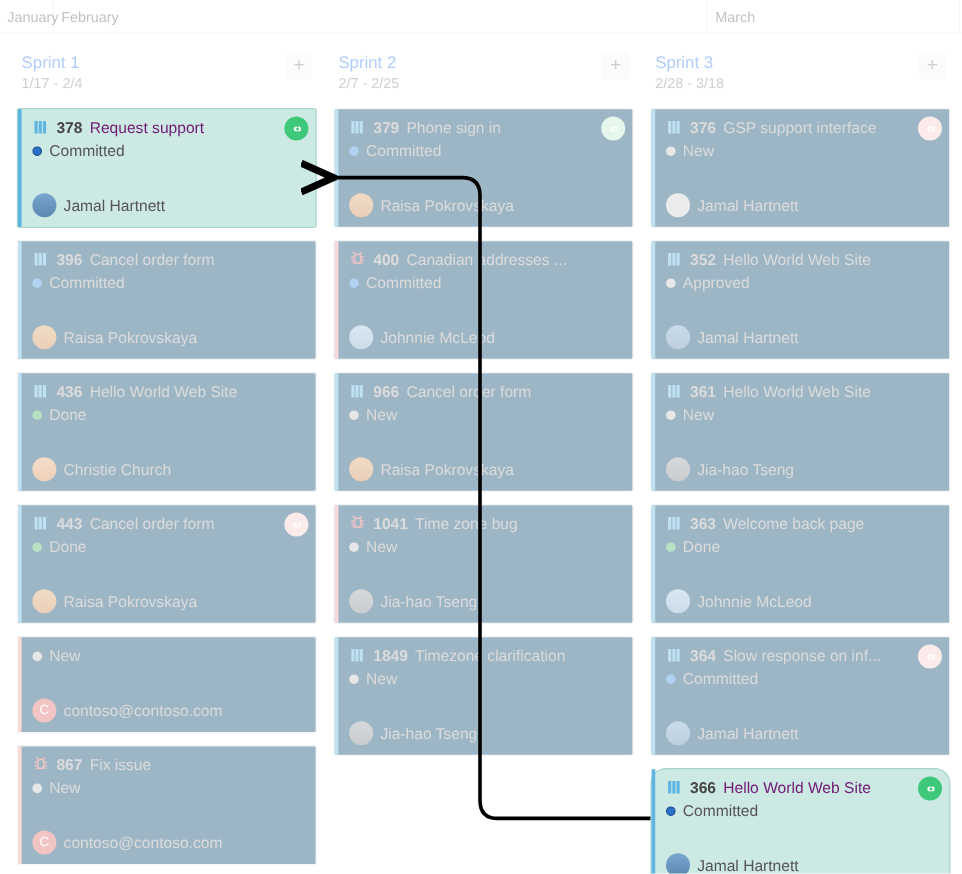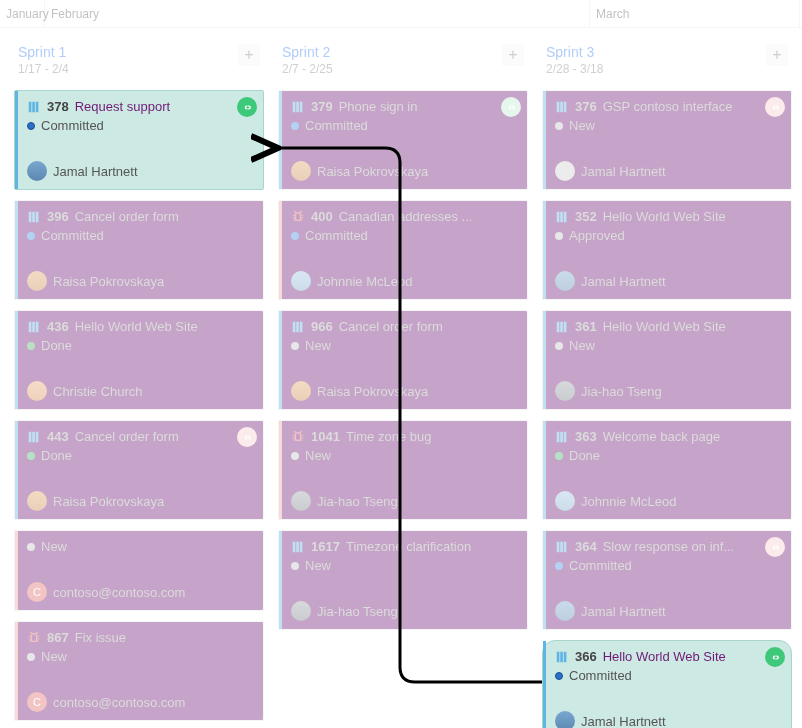--- a/index.html
+++ b/index.html
@@ -52,39 +52,39 @@
   .add-btn {
     width: 22px; height: 22px;
     background: #f4f4f4;
     color: #888;
     display: flex; align-items: center; justify-content: center;
     font-size: 16px; cursor: pointer;
     border-radius: 2px;
   }
   .card {
     position: relative;
-    background: #701a75;
+    background: #0c4a6e;
     border: 1px solid #e6e6e6;
     border-radius: 2px;
     margin-bottom: 10px;
     padding: 8px 10px 8px 12px;
   }
   .card.highlight {
     background: #cde9e4;
     border-color: #a7d5ce;
     z-index: 20;
   }
   .card .stripe {
     position: absolute;
     left: 0; top: 0; bottom: 0;
     width: 3px;
   }
   .stripe.blue { background: #5eb5e4; }
   .stripe.red  { background: #f2a0a0; }
-  .row1 { display: flex; align-items: flex-end; gap: 6px; margin-bottom: 4px;}
+  .row1 { display: flex; align-items: flex-start; gap: 6px; margin-bottom: 4px;}
   .type-icon {
     width: 14px; height: 14px;
     display: inline-flex; align-items: center; justify-content: center;
     font-size: 12px; line-height: 1;
   }
   .type-icon.backlog svg { fill: #5eb5e4; }
   .type-icon.bug svg { fill: #e06c6c; }
   .wid { color: #444; font-weight: 600; }
   .card.dim .wid, .card.dim .title, .card.dim .state-label, .card.dim .assignee-name {
     color: #a7a7a7;
@@ -364,21 +364,21 @@
         </div>
       </div>
       <div class="card dim">
         <div class="stripe blue"></div>
         <div class="row1">
           <span class="type-icon backlog">
             <svg viewBox="0 0 16 16" width="14" height="14">
               <path d="M2 2h3v12H2z M6 2h3v12H6z M10 2h3v12h-3z"></path>
             </svg>
           </span>
-          <span class="wid">1617</span>
+          <span class="wid">1849</span>
           <span class="title">Timezone clarification</span>
         </div>
         <div class="row2">
           <span class="state-dot new"></span>
           <span class="state-label">New</span>
         </div>
         <div class="row3">
           <div class="avatar jiahao"></div>
           <span class="assignee-name">Jia-hao Tseng</span>
         </div>
@@ -394,21 +394,21 @@
       </div>
       <div class="card dim">
         <div class="stripe blue"></div>
         <div class="row1">
           <span class="type-icon backlog">
             <svg viewBox="0 0 16 16" width="14" height="14">
               <path d="M2 2h3v12H2z M6 2h3v12H6z M10 2h3v12h-3z"></path>
             </svg>
           </span>
           <span class="wid">376</span>
-          <span class="title">GSP contoso interface</span>
+          <span class="title">GSP support interface</span>
         </div>
         <div class="row2">
           <span class="state-dot new"></span>
           <span class="state-label">New</span>
         </div>
         <div class="row3">
           <div class="avatar default"></div>
           <span class="assignee-name">Jamal Hartnett</span>
         </div>
         <div class="link-badge red">

